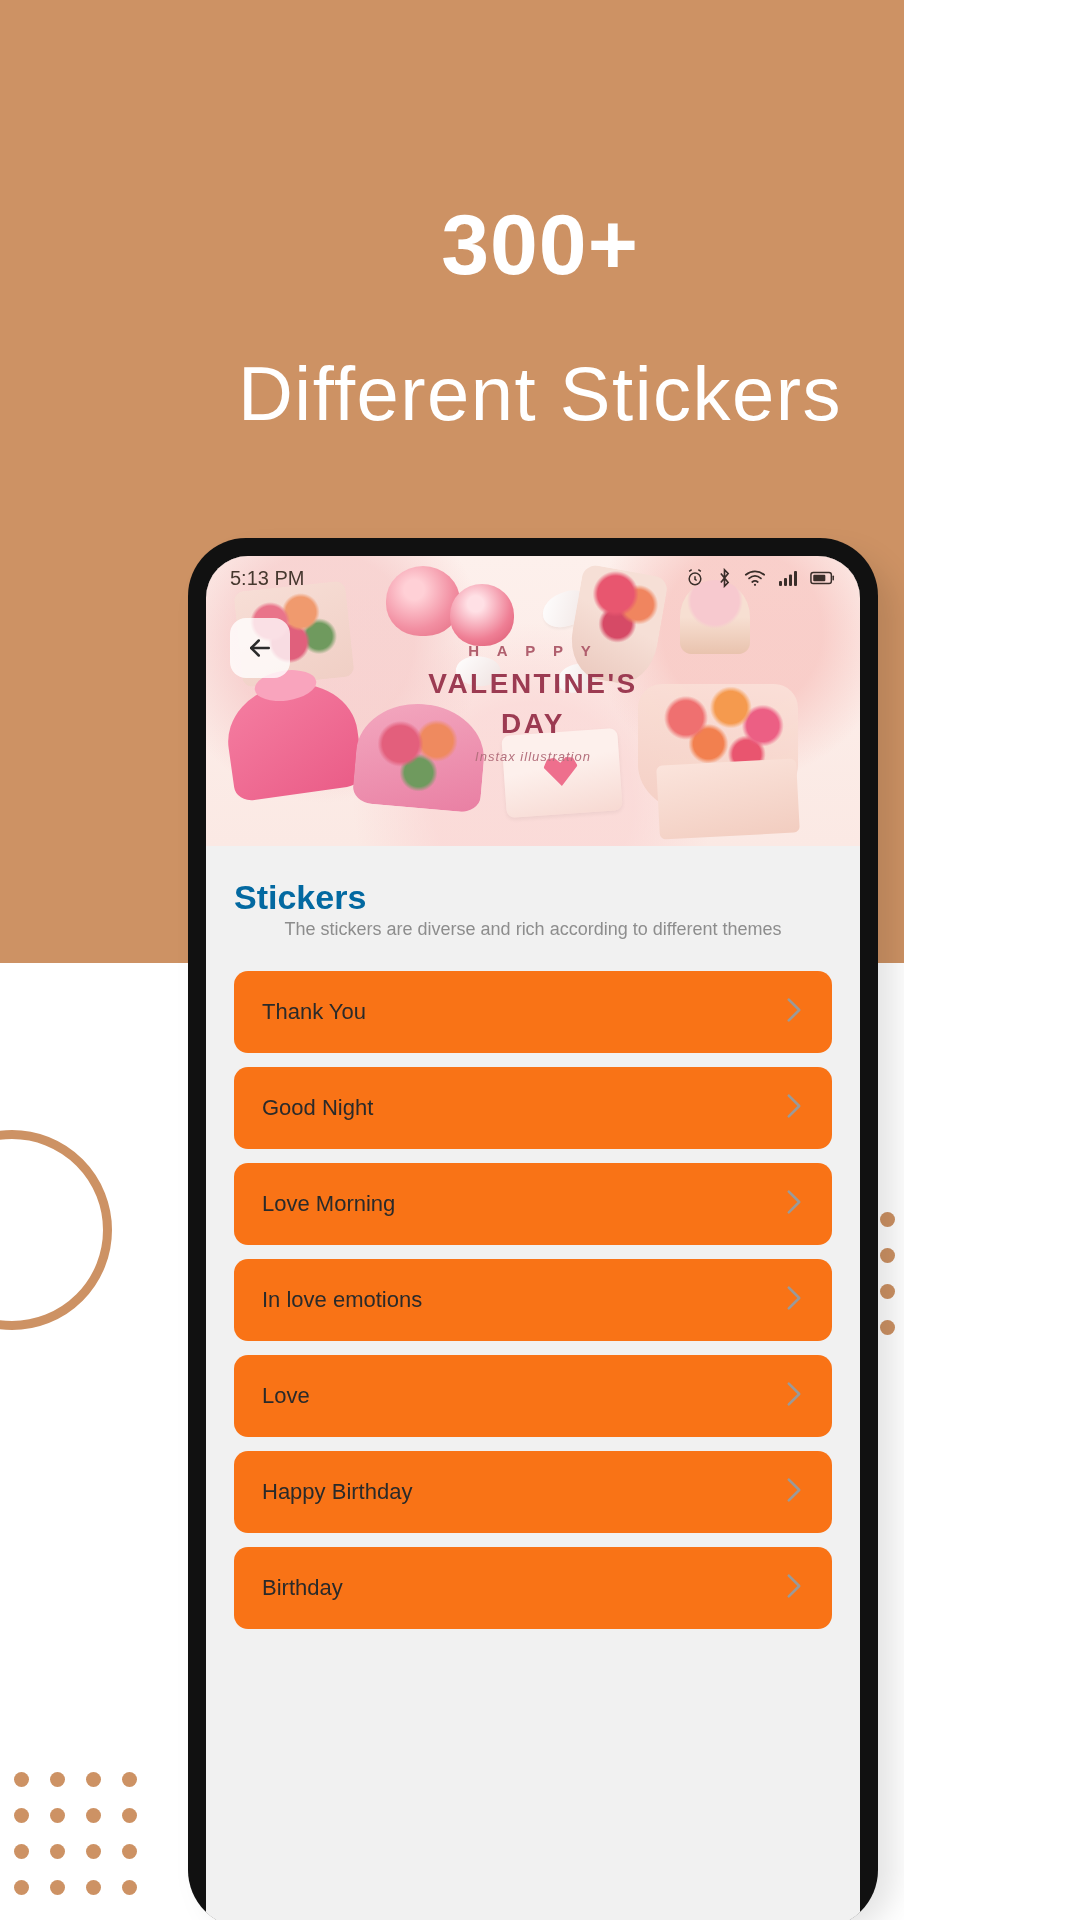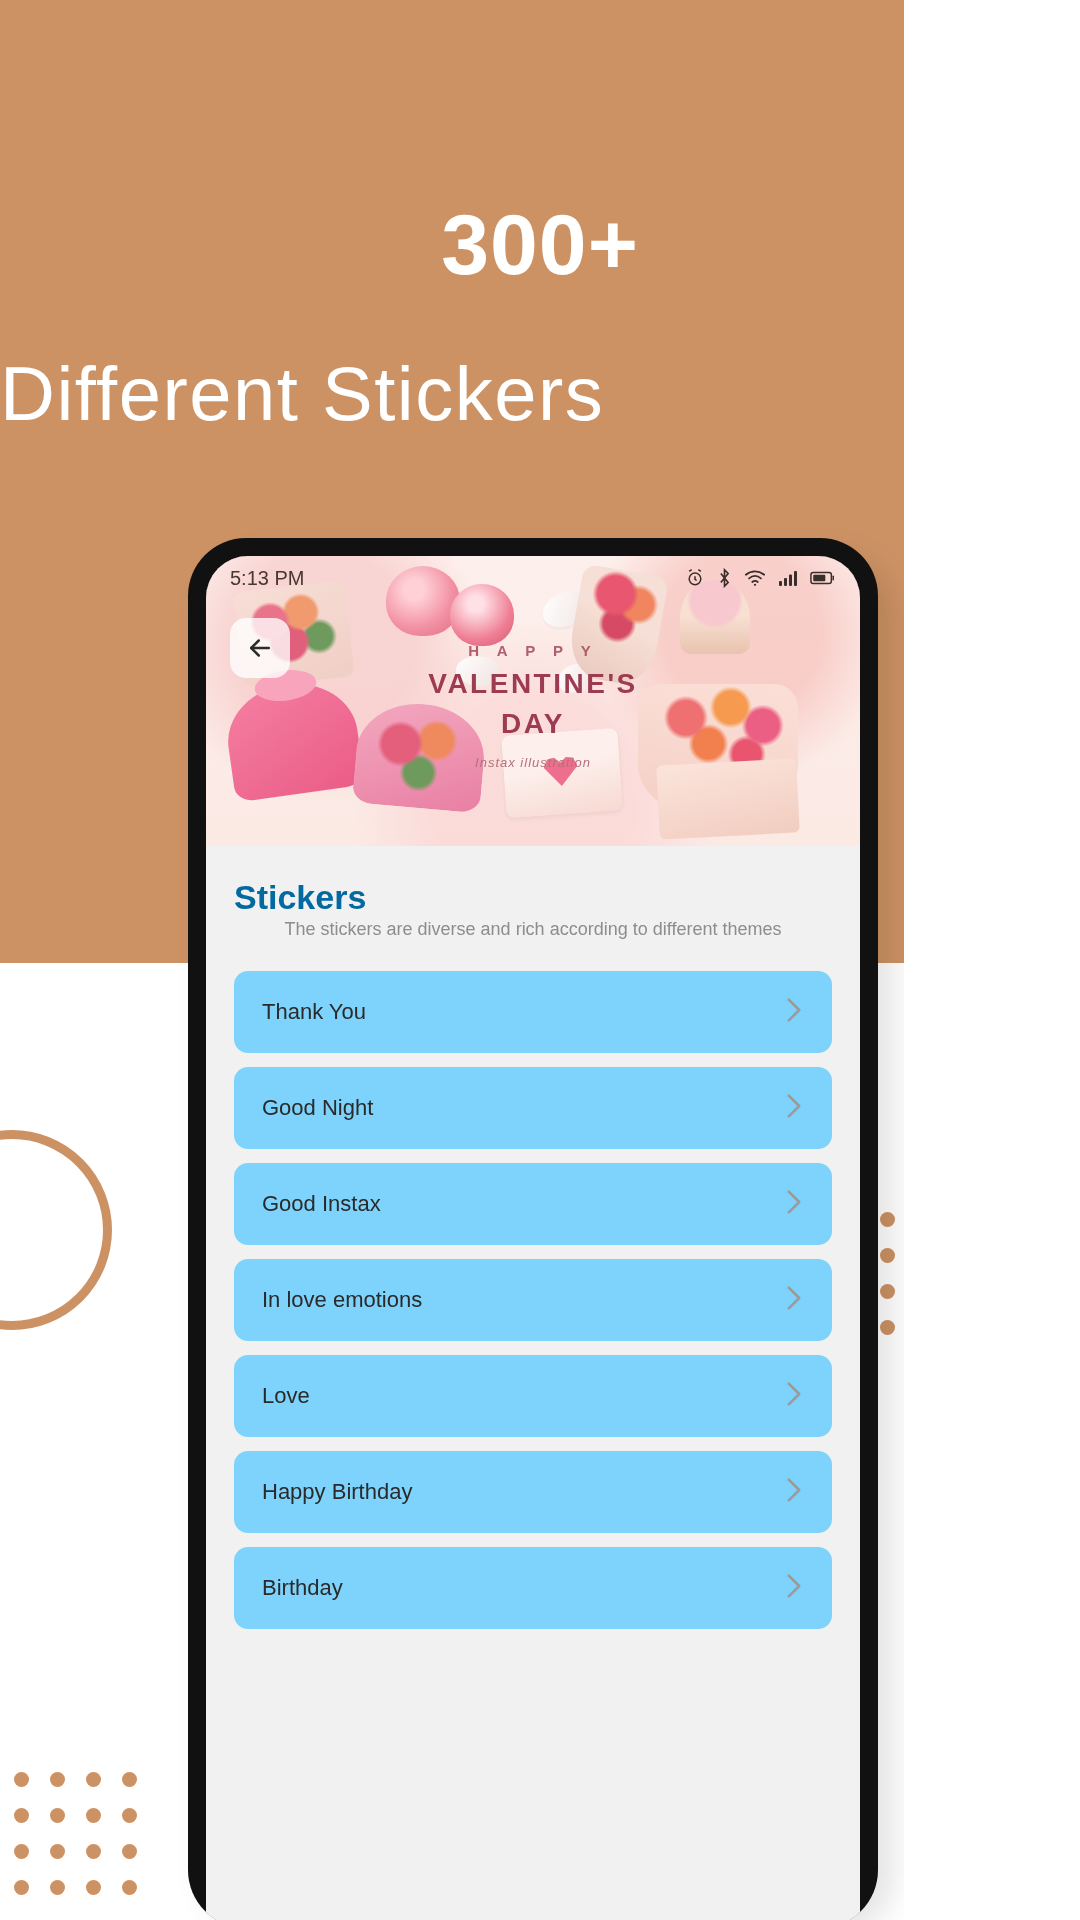--- a/index.html
+++ b/index.html
@@ -33,21 +33,21 @@
     color: #ffffff;
     font-size: 86px;
     font-weight: bold;
     letter-spacing: 1px;
   }
 
   .headline-sub {
     position: absolute;
     left: 0; top: 350px;
     width: 1080px;
-    text-align: left;
+    text-align: center;
     color: #ffffff;
     font-size: 76px;
     font-weight: 400;
     letter-spacing: 1.5px;
   }
 
   
   .circle-outline-left {
     position: absolute;
     left: -88px; top: 1130px;
@@ -277,21 +277,21 @@
   }
   .hero-vday {
     margin-top: 10px;
     font-size: 28px;
     font-weight: bold;
     letter-spacing: 2.5px;
     color: #9c3b52;
     line-height: 1.08;
   }
   .hero-sig {
-    margin-top: 16px;
+    margin-top: 10px;
     font-size: 13px;
     color: #b4707d;
     font-style: italic;
     letter-spacing: 1px;
   }
 
   .back-btn {
     position: absolute;
     left: 24px; top: 62px;
     width: 60px; height: 60px;
@@ -325,21 +325,21 @@
     text-align: center;
     font-size: 18px;
     color: #8d8d8d;
     line-height: 1.35;
     padding: 0 12px;
   }
 
   .list { margin-top: 30px; }
   .list-item {
     height: 82px;
-    background: #7dd3fc;
+    background: #f97316;
     border-radius: 14px;
     margin-bottom: 14px;
     display: flex;
     align-items: center;
     justify-content: space-between;
     padding: 0 28px;
     cursor: pointer;
   }
   .list-item-label {
     font-size: 22px;
@@ -498,21 +498,21 @@
           <div class="list-item">
             <span class="list-item-label">Good Night</span>
             <span class="chev">
               <svg width="20" height="26" viewBox="0 0 12 20" fill="none" stroke="#9a9a9a" stroke-width="2" stroke-linecap="round" stroke-linejoin="round">
                   <path d="M2 2l8 8-8 8"></path>
                 </svg>
             </span>
           </div>
 
           <div class="list-item">
-            <span class="list-item-label">Good Instax</span>
+            <span class="list-item-label">Love Morning</span>
             <span class="chev">
               <svg width="20" height="26" viewBox="0 0 12 20" fill="none" stroke="#9a9a9a" stroke-width="2" stroke-linecap="round" stroke-linejoin="round">
                   <path d="M2 2l8 8-8 8"></path>
                 </svg>
             </span>
           </div>
 
           <div class="list-item">
             <span class="list-item-label">In love emotions</span>
             <span class="chev">

